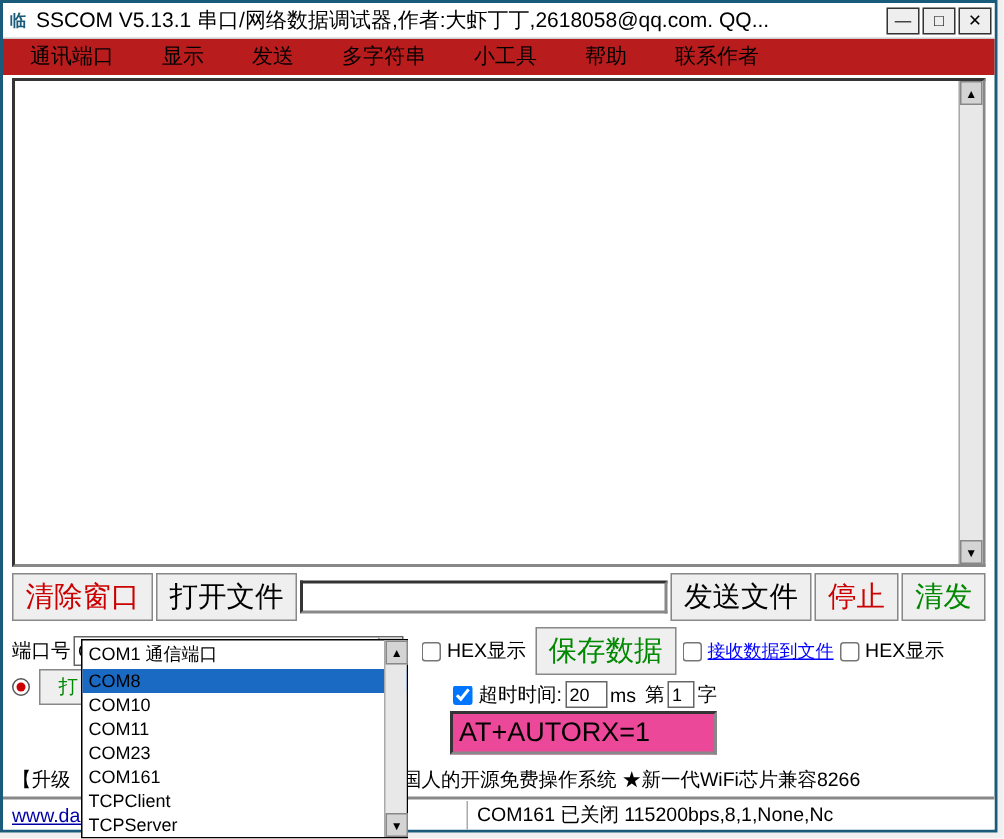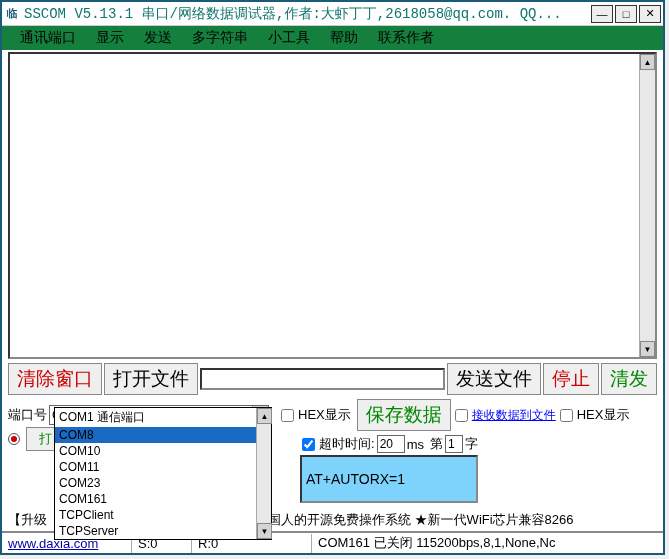--- a/index.html
+++ b/index.html
@@ -28,37 +28,37 @@
     align-items: center;
     padding: 0 2px;
     border-bottom: 1px solid #ccc;
   }
   .title-icon {
     width: 16px; height: 16px;
     margin-right: 4px;
     display:inline-flex;align-items:center;justify-content:center;
     color:#1a5a7a;font-weight:bold;font-size:11px;
   }
-  .title-text { flex:1; font-size:14px; color:#0f766e; white-space:nowrap; overflow:hidden;font-family:Liberation Mono, monospace; }
+  .title-text { flex:1; font-size:14px; color:#000000; white-space:nowrap; overflow:hidden; }
   .winbtns { display:flex; gap:2px; }
   .winbtn {
     width:22px; height:18px;
     border:1px solid #333;
     background:#eee;
     display:flex;align-items:center;justify-content:center;
     font-size:11px;cursor:pointer;
   }
   .menubar {
     height:24px;
     display:flex;
     align-items:center;
-    gap:0;
+    gap:12px;
     padding:2px 8px;
     font-size:14px;
-    background:#15803d;
+    background:#b91c1c;
   }
   .menu-item { padding:2px 10px; cursor:pointer; }
   .terminal {
     flex:1;
     margin:2px 6px;
     background:#fff;
     border:2px inset #888;
     position:relative;
   }
   .scrollbar-v {
@@ -129,22 +129,22 @@
     display:inline-flex;align-items:center;justify-content:center;margin-right:2px;
   }
   .radio-dot .inner{width:6px;height:6px;border-radius:50%;background:#c00;}
   .greenbtn {
     border:1px solid #888;background:#efefef;color:#080;
     padding:2px 12px;font-size:13px;cursor:pointer;
   }
   .yellow-hl { background:#ffff66; padding:0 1px; }
   .sendbox {
     flex:1; height:44px;
-    border:2px inset #888; background:#7dd3fc;
-    font-size:14px; padding:14px 4px;
+    border:2px inset #888; background:#ec4899;
+    font-size:18px; padding:2px 4px;
     overflow:hidden;
   }
   .row4 { padding:2px 6px; display:flex; align-items:center; gap:8px; font-size:13px; }
   .statusbar {
     height:22px; border-top:2px solid #888;
     display:flex; align-items:center; font-size:13px;
     background:#fff;
   }
   .status-cell { border-right:1px solid #aaa; padding:2px 6px; }
   .lower-area{position:relative;}

